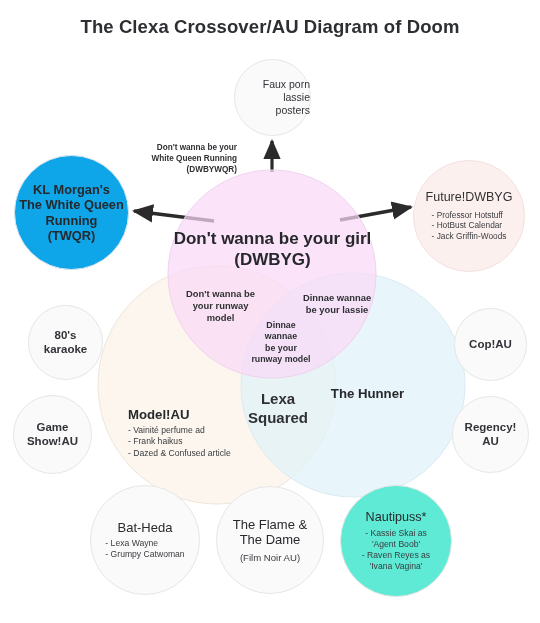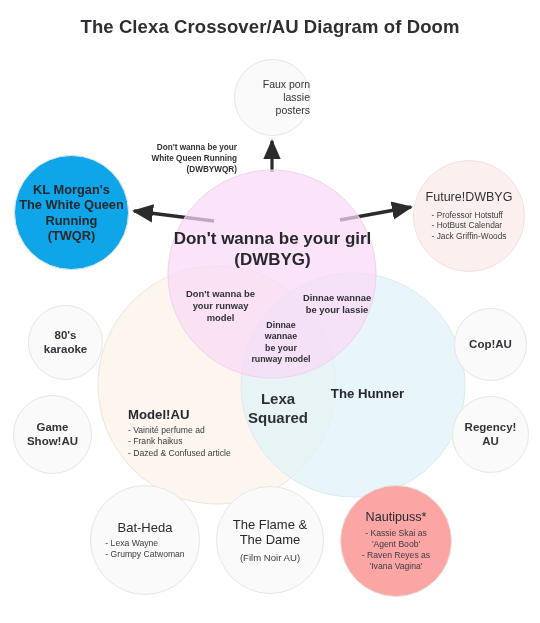--- a/index.html
+++ b/index.html
@@ -106,21 +106,21 @@
 
   #flame {
     left: 216px; top: 486px; width: 108px; height: 108px;
     background: #fafafa; border: 1px solid #e6e6e6;
   }
   #flame .hd { font-size: 13px; color: #27292d; }
   #flame .sub { font-size: 9.6px; margin-top: 4px; color: #3a3c40; text-align: right; }
 
   #nautipuss {
     left: 340px; top: 485px; width: 112px; height: 112px;
-    background: #fca5a5; border: 1px solid #e6e6e6;
+    background: #5eead4; border: 1px solid #e6e6e6;
   }
   #nautipuss .hd { font-size: 12.6px; color: #27292d; }
   #nautipuss .bullets { font-size: 8.6px; color: #3a3c40; text-align: center; }
   #nautipuss .bullets div { white-space: normal; }
 
   
   .venn-label {
     position: absolute;
     text-align: center;
     box-sizing: border-box;

